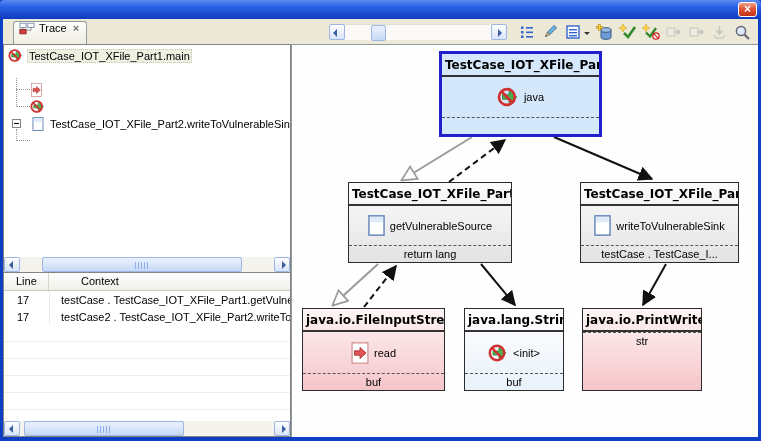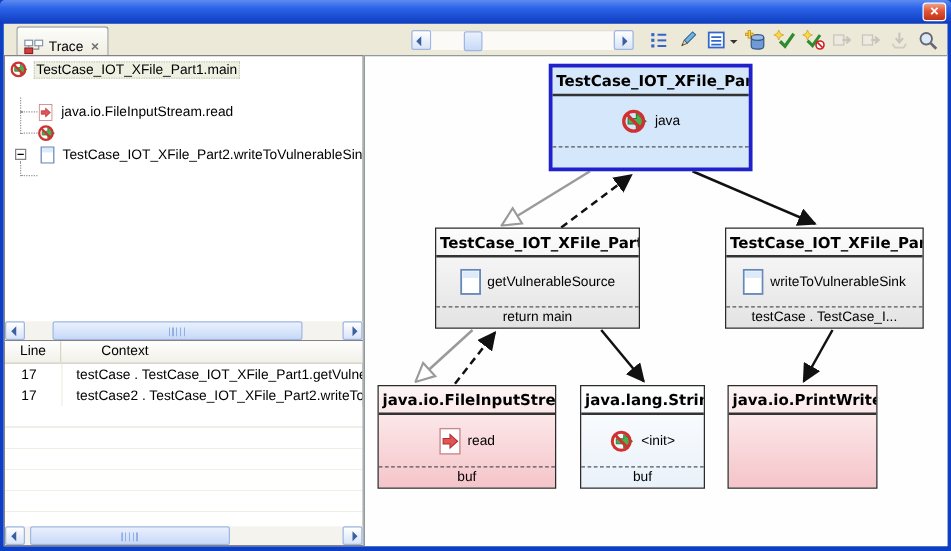--- a/index.html
+++ b/index.html
@@ -9,21 +9,21 @@
   
   .titlebar { position:absolute; left:0; top:0; width:761px; height:19px;
     background:linear-gradient(#5E8BF0,#2A63E8 35%,#0E3BBE); border-radius:4px 4px 0 0; }
   .close-btn { position:absolute; right:4px; top:2px; width:19px; height:15px;
     background:linear-gradient(#F0A088,#E25437 45%,#C13318); border:1px solid #fff; border-radius:3px;
     color:#fff; font-size:12px; line-height:13px; text-align:center; font-weight:bold; cursor:pointer; }
   .app { position:absolute; left:3px; top:19px; width:755px; height:418px; background:#ECE9D8; overflow:hidden; }
 
   
   .tabrow { position:absolute; left:0; top:0; width:755px; height:25px; }
-  .tab { position:absolute; left:10px; top:2px; height:23px; display:flex; align-items:flex-end; gap:4px;
+  .tab { position:absolute; left:10px; top:2px; height:23px; display:flex; align-items:flex-start; gap:4px;
     padding:0 7px 0 5px; background:linear-gradient(#FDFDFB,#F0EEE1); border:1px solid #919B9C;
     border-bottom:none; border-radius:3px 3px 0 0; font-size:11px; }
   .tab-close { color:#6A7575; font-size:11px; font-weight:bold; padding-left:2px; cursor:pointer; }
 
   
   .toolbar { position:absolute; right:6px; top:3px; height:20px; display:flex; align-items:center; gap:4px; }
   .mini-scroll { display:flex; align-items:center; height:16px; width:178px; margin-right:6px; }
   .ms-btn { width:16px; height:16px; background:linear-gradient(#FFF,#D8E4F8); border:1px solid #9EB6E4;
     border-radius:2px; position:relative; cursor:pointer; }
   .ms-track { flex:1; height:16px; background:#FBFAF7; border-top:1px solid #E2E0D4; position:relative; }
@@ -215,21 +215,20 @@
         </svg>
         <span class="tlabel">TestCase_IOT_XFile_Part1.main</span>
       </div>
 
 
       <div class="trow" style="left:26px; top:36px;">
         <svg width="13" height="14" viewBox="0 0 16 20">
           <rect x="0.8" y="0.8" width="14.4" height="18.4" fill="#fff" stroke="#CC8888"></rect>
           <polygon points="3,8 8,8 8,5 13.5,10 8,15 8,12 3,12" fill="#E05555" stroke="#B03030" stroke-width="0.8"></polygon>
         </svg>
-        <span class="tlabel">java.io.FileInputStream.read</span>
       </div>
 
       <div class="trow" style="left:26px; top:53px;">
         <svg width="15" height="15" viewBox="0 0 20 20">
           <polygon points="5,8 11,8 11,4.5 18,10 11,15.5 11,12 5,12" fill="#4CAF50" stroke="#2E7D32" stroke-width="0.8"></polygon>
           <circle cx="9" cy="10" r="7.2" fill="none" stroke="#D03030" stroke-width="2.4"></circle>
           <line x1="4.2" y1="5" x2="13.8" y2="15" stroke="#D03030" stroke-width="2.4"></line>
         </svg>
       </div>
 
@@ -327,21 +326,21 @@
 
     <div class="dnode n-class" style="left:56px; top:137px; width:164px; height:81px;">
       <div class="ntitle">TestCase_IOT_XFile_Part1</div>
       <div class="nmember">
         <svg width="17" height="21" viewBox="0 0 16 20">
           <rect x="0.8" y="0.8" width="14.4" height="18.4" fill="#fff" stroke="#6688BB" stroke-width="1.4"></rect>
           <rect x="2" y="2" width="12" height="5" fill="#DDEAF8"></rect>
         </svg>
         <span>getVulnerableSource</span>
       </div>
-      <div class="nfooter">return main</div>
+      <div class="nfooter">return lang</div>
     </div>
 
     <div class="dnode n-class" style="left:288px; top:137px; width:159px; height:81px;">
       <div class="ntitle">TestCase_IOT_XFile_Part2</div>
       <div class="nmember">
         <svg width="17" height="21" viewBox="0 0 16 20">
           <rect x="0.8" y="0.8" width="14.4" height="18.4" fill="#fff" stroke="#6688BB" stroke-width="1.4"></rect>
           <rect x="2" y="2" width="12" height="5" fill="#DDEAF8"></rect>
         </svg>
         <span>writeToVulnerableSink</span>
@@ -369,16 +368,17 @@
           <circle cx="9" cy="10" r="7.2" fill="none" stroke="#D03030" stroke-width="2.4"></circle>
           <line x1="4.2" y1="5" x2="13.8" y2="15" stroke="#D03030" stroke-width="2.4"></line>
         </svg>
         <span>&lt;init&gt;</span>
       </div>
       <div class="nfooter">buf</div>
     </div>
 
     <div class="dnode n-sink" style="left:290px; top:263px; width:120px; height:83px;">
       <div class="ntitle">java.io.PrintWriter</div>
+      <div class="nfooter">str</div>
     </div>
   </div>
 
 </div>
 
 </body></html>

